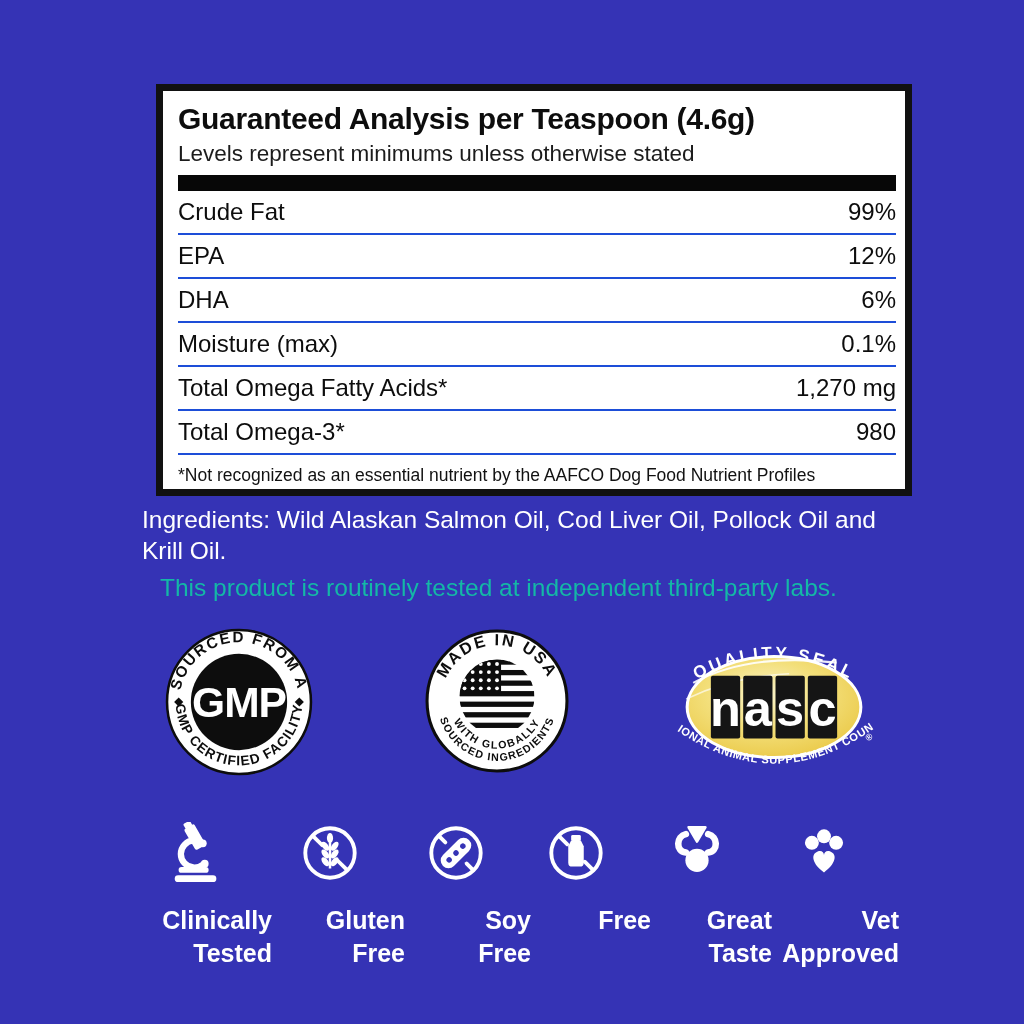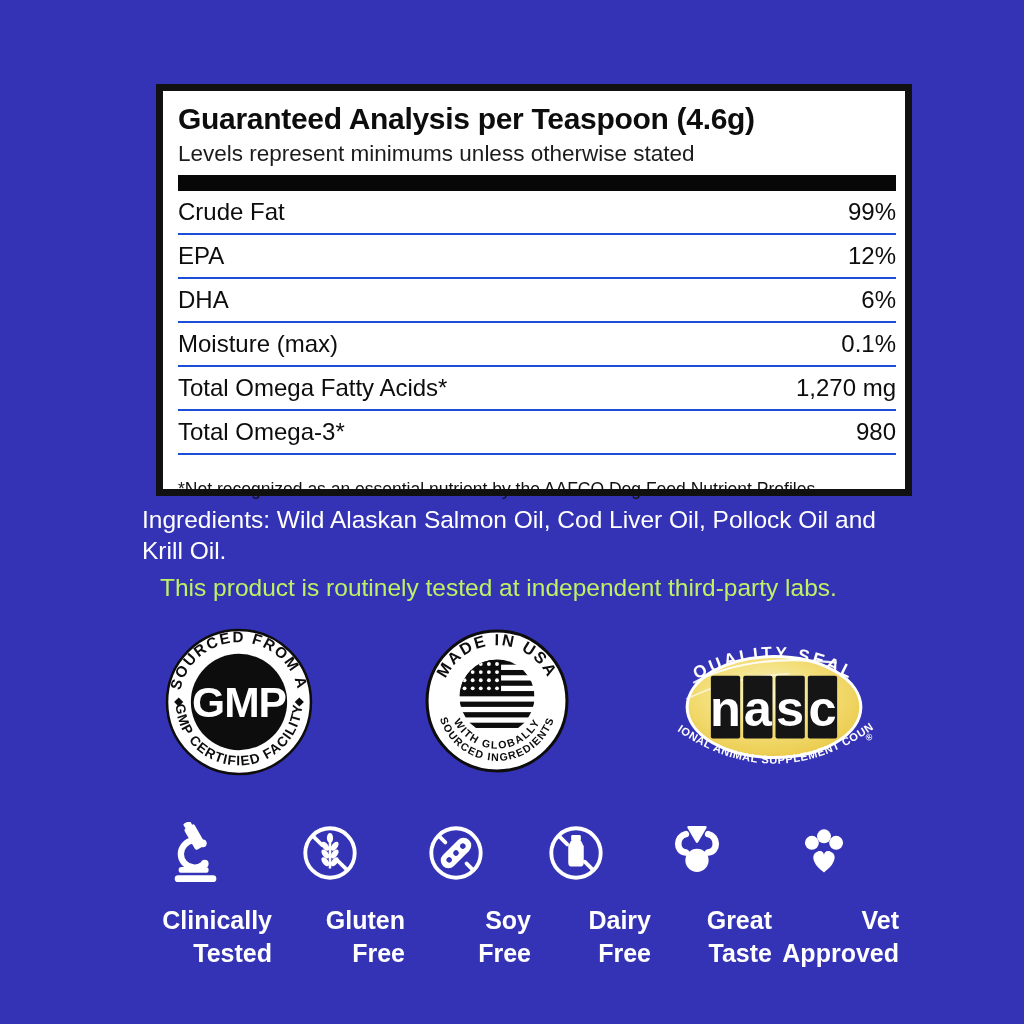--- a/index.html
+++ b/index.html
@@ -9,26 +9,26 @@
   
   .panel{position:absolute;left:156px;top:84px;width:756px;height:412px;
     background:#ffffff;border:7px solid #111;box-sizing:border-box;
     padding:0 9px 0 15px;color:#0d0d0d;}
   .panel-title{margin-top:11px;font-size:30px;font-weight:700;letter-spacing:-.3px;line-height:34px;}
   .panel-subtitle{margin-top:4px;font-size:22.5px;color:#1c1c1c;line-height:27px;}
   .thick-bar{margin-top:8px;height:16px;background:#070707;}
   .arow{height:42px;display:flex;justify-content:space-between;align-items:center;
     font-size:24px;border-bottom:2px solid #1d4ed8;}
   .arow .v{font-weight:400;text-align:center;}
-  .footnote{margin-top:24px;font-size:17.5px;color:#111;}
+  .footnote{margin-top:10px;font-size:17.5px;color:#111;}
 
   
   .ingredients{position:absolute;left:142px;top:504px;width:740px;color:#fff;
     font-size:24.5px;line-height:31px;}
-  .testing{position:absolute;left:160px;top:572px;width:760px;color:#bef264;
+  .testing{position:absolute;left:160px;top:572px;width:760px;color:#14b8a6;
     font-size:24.5px;line-height:31px;}
 
   
   .badge{position:absolute;}
   #gmp-badge{left:164px;top:627px;}
   #usa-badge{left:424px;top:628px;}
   #nasc-badge{left:673px;top:624px;}
 
   
   .feature{position:absolute;top:822px;width:150px;text-align:right;color:#fff;}
@@ -245,21 +245,20 @@
   <svg width="62" height="62" viewBox="0 0 64 64">
     <circle cx="32" cy="32" r="25.5" fill="none" stroke="#ffffff" stroke-width="4"></circle>
     <line x1="15" y1="15" x2="23" y2="23" stroke="#ffffff" stroke-width="4" stroke-linecap="round"></line>
     <line x1="41" y1="41" x2="49" y2="49" stroke="#ffffff" stroke-width="4" stroke-linecap="round"></line>
     <g fill="#ffffff">
       <rect x="27" y="13.5" width="10" height="6" rx="1.5"></rect>
       <path d="M 27 19 L 37 19 L 40 25 L 40 42 Q 40 46 36 46 L 28 46 Q 24 46 24 42 L 24 25 Z"></path>
     </g>
   </svg>
   <div class="lbl">
-    <div>Dairy</div>
     <div>Free</div>
   </div>
 </div>
 
 <div class="feature f4">
   <svg width="62" height="62" viewBox="0 0 64 64">
     <path d="M 23.5 5.5 L 40.5 5.5 L 32 20 Z" fill="#ffffff" stroke="#ffffff" stroke-width="3" stroke-linejoin="round"></path>
     <path d="M 20.5 12.5 C 10.5 15 9.5 30 20.5 31.5" fill="none" stroke="#ffffff" stroke-width="6.8" stroke-linecap="round"></path>
     <path d="M 43.5 12.5 C 53.5 15 54.5 30 43.5 31.5" fill="none" stroke="#ffffff" stroke-width="6.8" stroke-linecap="round"></path>
     <circle cx="32" cy="39.5" r="12" fill="#ffffff"></circle>

